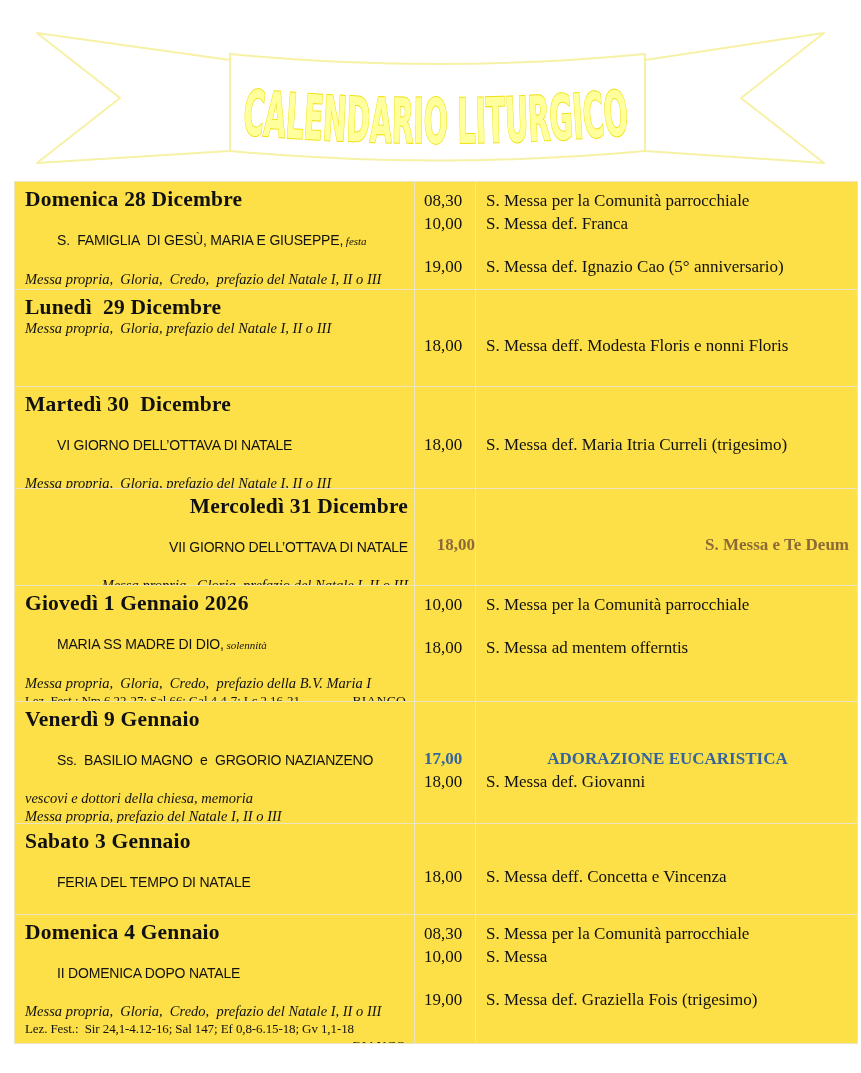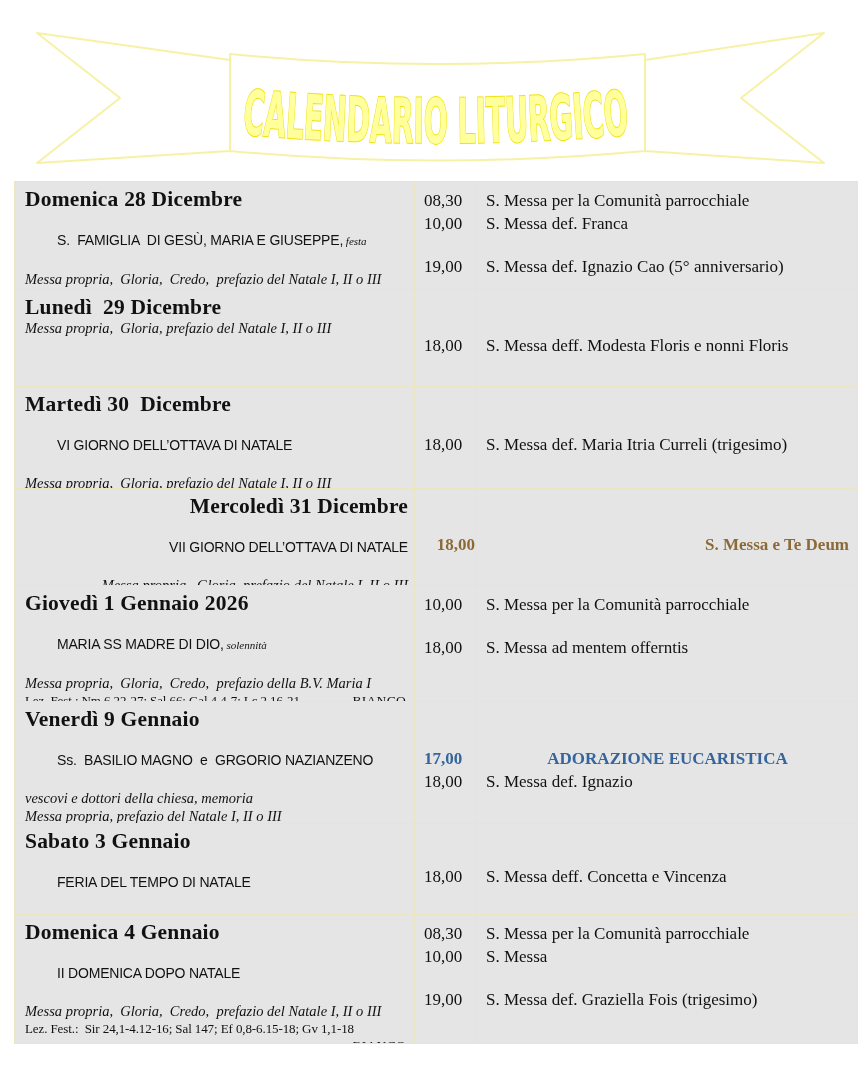--- a/index.html
+++ b/index.html
@@ -28,21 +28,21 @@
     stroke:var(--banner-outline);
     stroke-width:2;
     paint-order:stroke fill;
   }
 
   
   .calendar{
     position:absolute;left:14px;top:181px;width:844px;
     border:1px solid var(--border);
     box-sizing:border-box;
-    background:#e5e5e5;
+    background:#fde047;
   }
   .day-row{
     display:grid;
     grid-template-columns:399px 62px 1fr;
     border-top:1px solid var(--border);
     box-sizing:border-box;
   }
   .day-row.first{border-top:none;}
 
   .cell-left{
@@ -229,21 +229,21 @@
           <div class="rubric-line">Messa propria, prefazio del Natale I, II o III</div>
         </div>
 
     </div>
     <div class="cell-time">
         <div class="mass-line style-adoration">17,00</div>
         <div class="mass-line style-normal">18,00</div>
       </div>
     <div class="cell-mass">
         <div class="mass-line style-adoration">ADORAZIONE EUCARISTICA</div>
-        <div class="mass-line style-normal">S. Messa def. Ignazio</div>
+        <div class="mass-line style-normal">S. Messa def. Giovanni</div>
       </div>
   </div>
 
   <div class="day-row valign-center" style="height: 91px;">
     <div class="cell-left">
       <div class="day-title">Sabato 3 Gennaio</div>
       <div class="feast-line">
         <span class="feast-label">FERIA DEL TEMPO DI NATALE</span>
       </div>
       <div>

